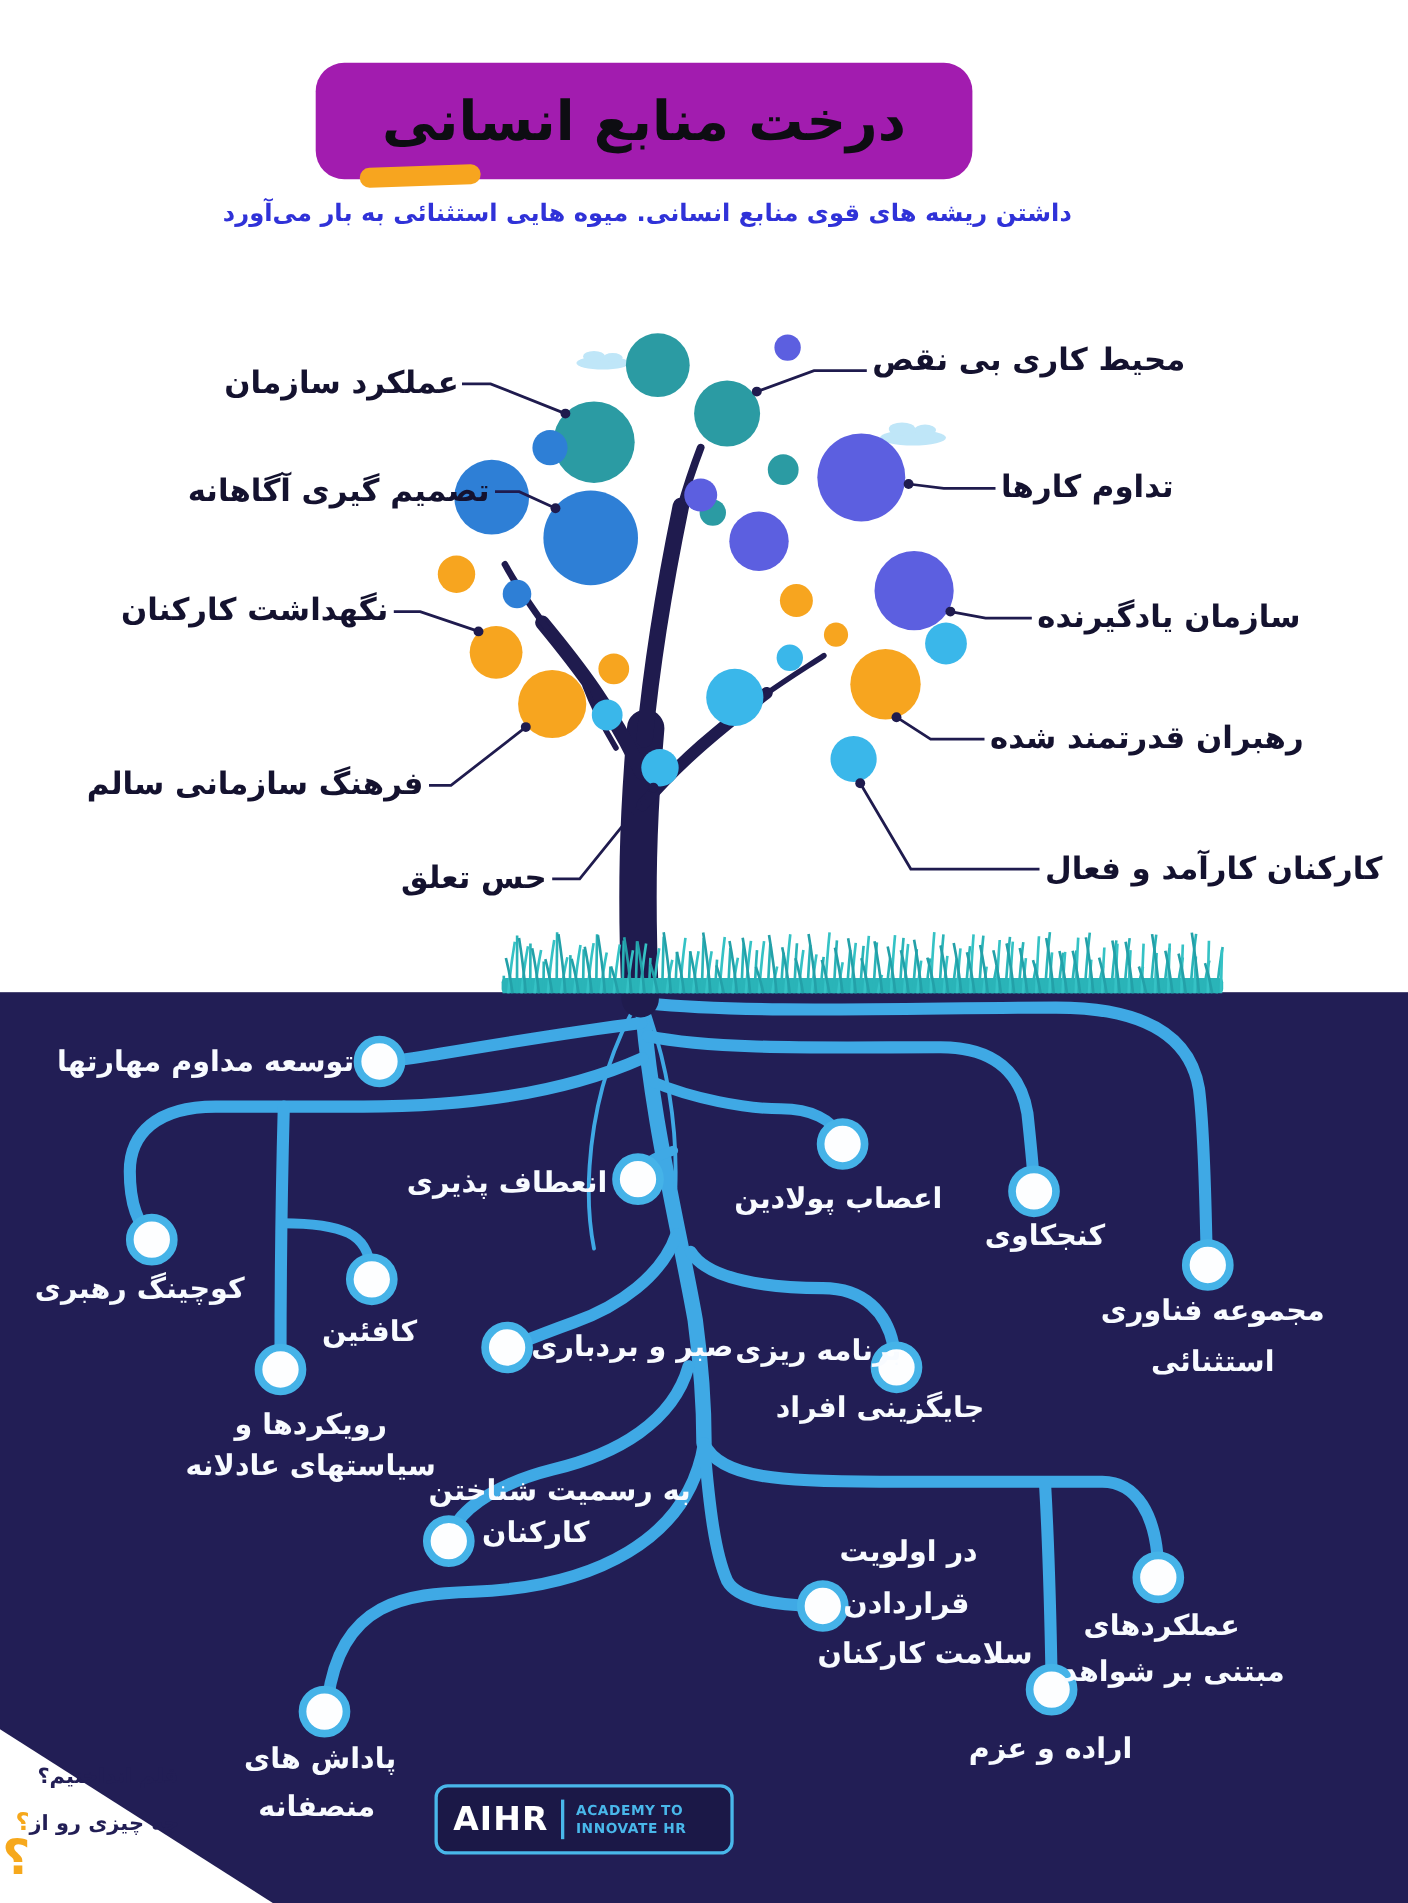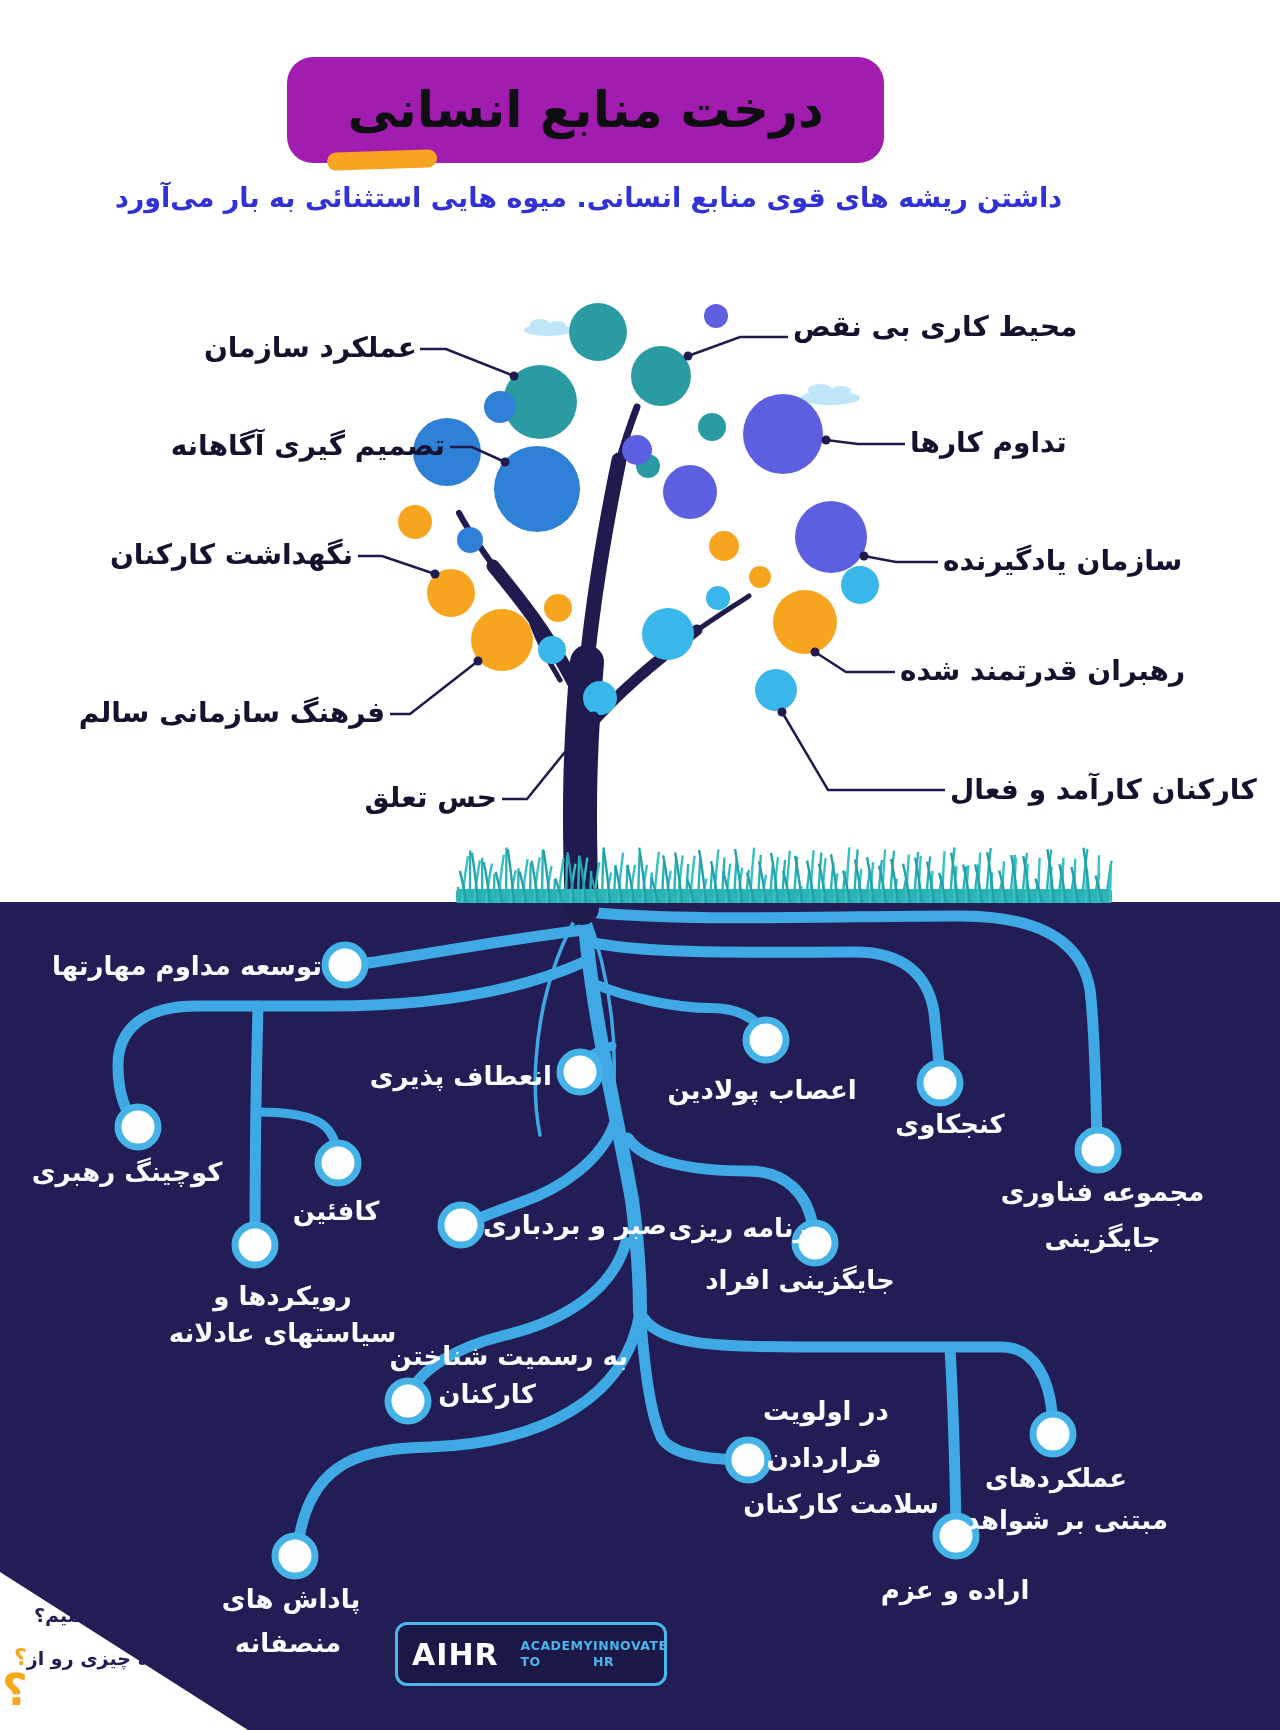--- a/index.html
+++ b/index.html
@@ -5,33 +5,33 @@
   html,body{margin:0;padding:0;}
   .page{position:relative;width:1280px;height:1730px;overflow:hidden;background:#ffffff;
         font-family:"DejaVu Sans",sans-serif;}
   .layer-svg{position:absolute;left:0;top:0;z-index:0;}
   .banner{position:absolute;left:287px;top:57px;width:597px;height:106px;background:#a21caf;
           border-radius:26px;z-index:1;display:flex;align-items:center;justify-content:center;}
   .banner:after{content:"";position:absolute;left:40px;bottom:-6px;width:110px;height:18px;
           background:#f7a51f;border-radius:10px;transform:rotate(-2deg);}
   .page-title{font-size:50px;font-weight:bold;color:#0d0d12;direction:rtl;letter-spacing:0;}
   .subtitle{position:absolute;left:0;top:182px;width:1177px;text-align:center;direction:rtl;
-            font-size:27px;font-weight:bold;color:#3032d8;z-index:1;}
+            font-size:22px;font-weight:bold;color:#3032d8;z-index:1;}
   .fl{position:absolute;z-index:2;direction:rtl;font-size:28px;font-weight:bold;color:#14122f;white-space:nowrap;}
   .rl{position:absolute;z-index:2;direction:rtl;font-size:26px;font-weight:bold;color:#f8fbff;white-space:nowrap;}
   .rl.c{text-align:center;}
   .q1,.q2{position:absolute;z-index:3;direction:rtl;font-weight:bold;color:#221e55;font-size:19px;white-space:nowrap;}
   .qmark-small{color:#f6a81c;font-size:22px;}
   .qmark-big{position:absolute;z-index:3;color:#f6a81c;font-size:44px;font-weight:bold;}
   .logo{position:absolute;left:395px;top:1622px;width:272px;height:64px;z-index:2;
         background:#1b1847;border:3px solid #49b7ea;border-radius:12px;
         display:flex;align-items:center;padding:0 14px;box-sizing:border-box;}
   .logo-name{color:#ffffff;font-size:30px;font-weight:bold;letter-spacing:1px;}
   .logo-divider{width:3px;height:36px;background:#49b7ea;margin:0 11px;}
-  .logo-tag{display:flex;flex-direction:row;justify-content:center;}
+  .logo-tag{display:flex;flex-direction:column;justify-content:center;}
   .logo-tag span{color:#49b7ea;font-size:12.5px;font-weight:bold;letter-spacing:.5px;line-height:1.25;}
 </style>
 </head>
 <body>
 
 <div class="page">
 
   <svg class="layer-svg" width="1280" height="1730" viewBox="0 0 1280 1730">
 
     <rect x="0" y="902" width="1280" height="828" fill="#221e55"></rect>
@@ -337,21 +337,21 @@
   <div class="fl" style="left:910px;top:426px;">تداوم کارها</div>
   <div class="fl" style="left:943px;top:544px;">سازمان یادگیرنده</div>
   <div class="fl" style="left:900px;top:654px;">رهبران قدرتمند شده</div>
   <div class="fl" style="left:950px;top:773px;">کارکنان کارآمد و فعال</div>
 
   <div class="rl" style="right:958px;top:951px;">توسعه مداوم مهارتها</div>
   <div class="rl" style="right:728px;top:1061px;">انعطاف پذیری</div>
   <div class="rl c" style="left:642px;top:1075px;width:240px;">اعصاب پولادین</div>
   <div class="rl c" style="left:850px;top:1109px;width:200px;">کنجکاوی</div>
   <div class="rl c" style="left:1000px;top:1177px;width:205px;">مجموعه فناوری</div>
-  <div class="rl c" style="left:1000px;top:1223px;width:205px;">جایگزینی</div>
+  <div class="rl c" style="left:1000px;top:1223px;width:205px;">استثنائی</div>
   <div class="rl c" style="left:27px;top:1157px;width:200px;">کوچینگ رهبری</div>
   <div class="rl c" style="left:266px;top:1196px;width:140px;">کافئین</div>
   <div class="rl c" style="left:160px;top:1281px;width:245px;">رویکردها و</div>
   <div class="rl c" style="left:160px;top:1318px;width:245px;">سیاستهای عادلانه</div>
   <div class="rl" style="left:483px;top:1210px;">صبر و بردباری</div>
   <div class="rl c" style="left:644px;top:1213px;width:200px;">برنامه ریزی</div>
   <div class="rl c" style="left:700px;top:1265px;width:200px;">جایگزینی افراد</div>
   <div class="rl c" style="left:428px;top:1341px;width:200px;">به رسمیت شناختن</div>
   <div class="rl c" style="left:387px;top:1379px;width:200px;">کارکنان</div>
   <div class="rl c" style="left:726px;top:1396px;width:200px;">در اولویت</div>

